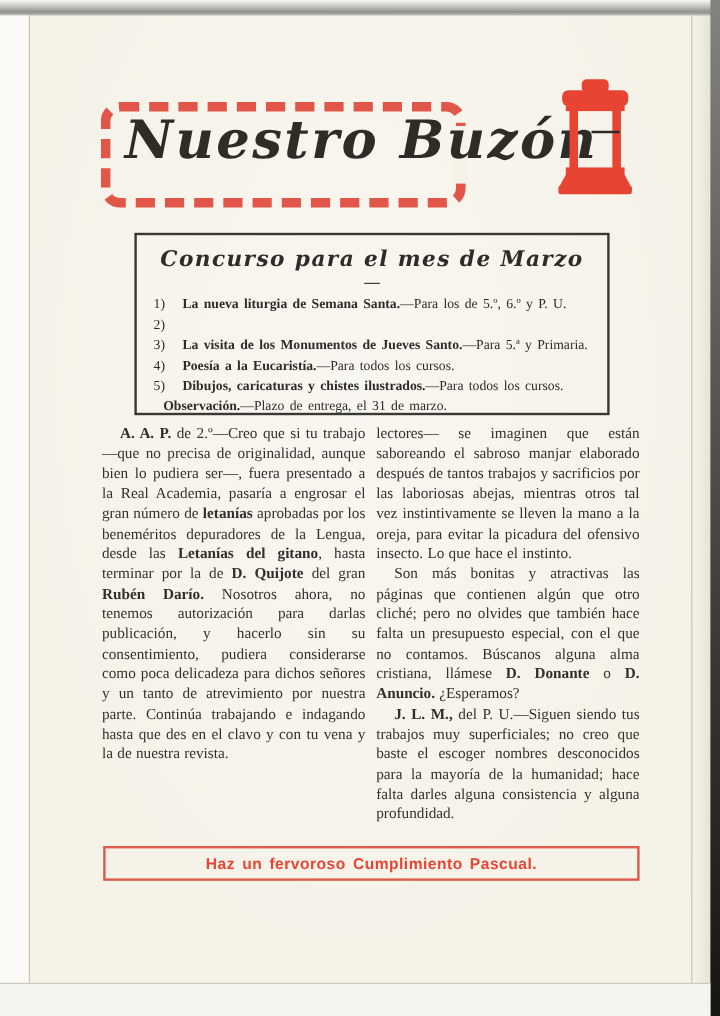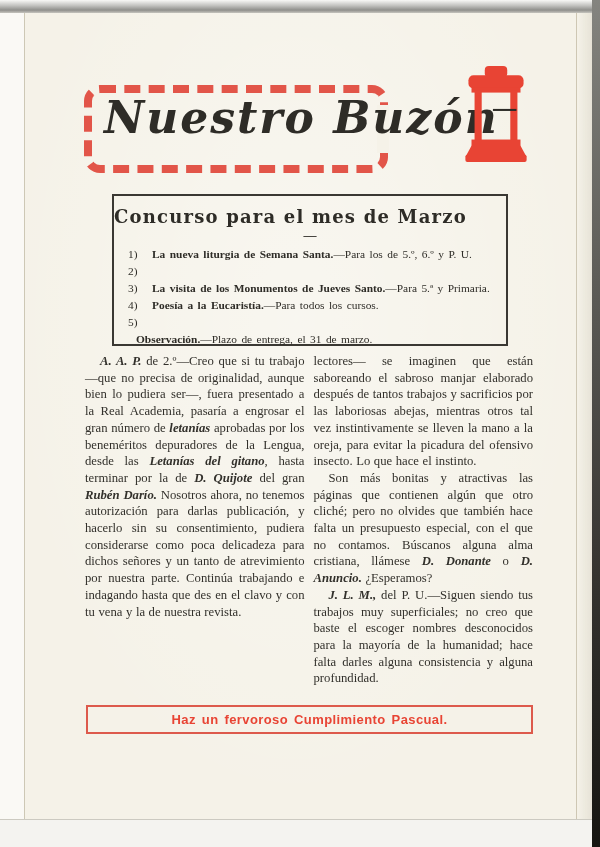--- a/index.html
+++ b/index.html
@@ -58,22 +58,22 @@
     font-size:44px;letter-spacing:2px;color:#2e2c27;z-index:3;
   }
   .mailbox{position:absolute;left:462px;top:64px;z-index:3;}
 
   
   .contest-box{
     position:absolute;left:112px;top:194px;width:396px;height:152px;
     border:2px solid #3a3833;box-sizing:border-box;color:#2e2c27;
   }
   .contest-title{
-    margin-top:10px;
-    font-family:"DejaVu Serif", serif;font-weight:bold;
+    margin-top:10px;text-align:center;
+    font-family:"DejaVu Serif", serif;font-style:italic;font-weight:bold;
     font-size:18px;letter-spacing:1.2px;
   }
   .contest-divider{
     text-align:center;font-weight:bold;font-size:13px;line-height:12px;margin-top:2px;
   }
   .contest-list{margin-top:5px;padding:0 14px;}
   .contest-item{
     display:flex;font-size:11.4px;line-height:17px;word-spacing:1.6px;
   }
   .contest-item .num{width:24px;flex:0 0 24px;}
@@ -87,21 +87,21 @@
   .columns{
     position:absolute;left:85px;top:353px;width:448px;z-index:2;
     display:flex;gap:9px;color:#32302b;
   }
   .col{width:219.5px;flex:0 0 219.5px;}
   .col p{
     margin:0;font-size:12.7px;line-height:16.7px;text-align:justify;
     word-spacing:0.4px;
   }
   .col p.indent{text-indent:15px;}
-  .col p b{font-weight:bold;font-style:italic;}
+  .col p b{font-weight:bold;}
 
   
   .footer-banner{
     position:absolute;left:86px;top:705px;width:447px;height:29px;
     border:2px solid #dd5a4c;box-sizing:border-box;
     display:flex;align-items:center;justify-content:center;z-index:2;
   }
   .footer-banner span{
     font-family:"Liberation Sans", sans-serif;font-weight:bold;
     font-size:13px;letter-spacing:0.4px;word-spacing:2px;color:#e84434;
@@ -150,20 +150,21 @@
       <div class="contest-item">
         <span class="num">3)</span>
         <span><b>La visita de los Monumentos de Jueves Santo.</b><span>—Para 5.ª y Primaria.</span></span>
       </div>
       <div class="contest-item">
         <span class="num">4)</span>
         <span><b>Poesía a la Eucaristía.</b><span>—Para todos los cursos.</span></span>
       </div>
       <div class="contest-item">
         <span class="num">5)</span>
+        <span><b>Dibujos, caricaturas y chistes ilustrados.</b><span>—Para todos los cursos.</span></span>
       </div>
       <div class="contest-note">
         <b>Observación.</b><span>—Plazo de entrega, el 31 de marzo.</span>
       </div>
     </div>
   </div>
 
   <div class="columns">
     <div class="col">
       <p class="indent"><b>A. A. P.</b><span> de 2.º—Creo que si tu trabajo —que no precisa de originalidad, aunque bien lo pudiera ser—, fuera presentado a la Real Academia, pasaría a engrosar el gran número de </span><b>letanías</b><span> aprobadas por los beneméritos depuradores de la Lengua, desde las </span><b>Letanías del gitano</b><span>, hasta terminar por la de </span><b>D. Quijote</b><span> del gran </span><b>Rubén Darío.</b><span> Nosotros ahora, no tenemos autorización para darlas publicación, y hacerlo sin su consentimiento, pudiera considerarse como poca delicadeza para dichos señores y un tanto de atrevimiento por nuestra parte. Continúa trabajando e indagando hasta que des en el clavo y con tu vena y la de nuestra revista.</span></p>

